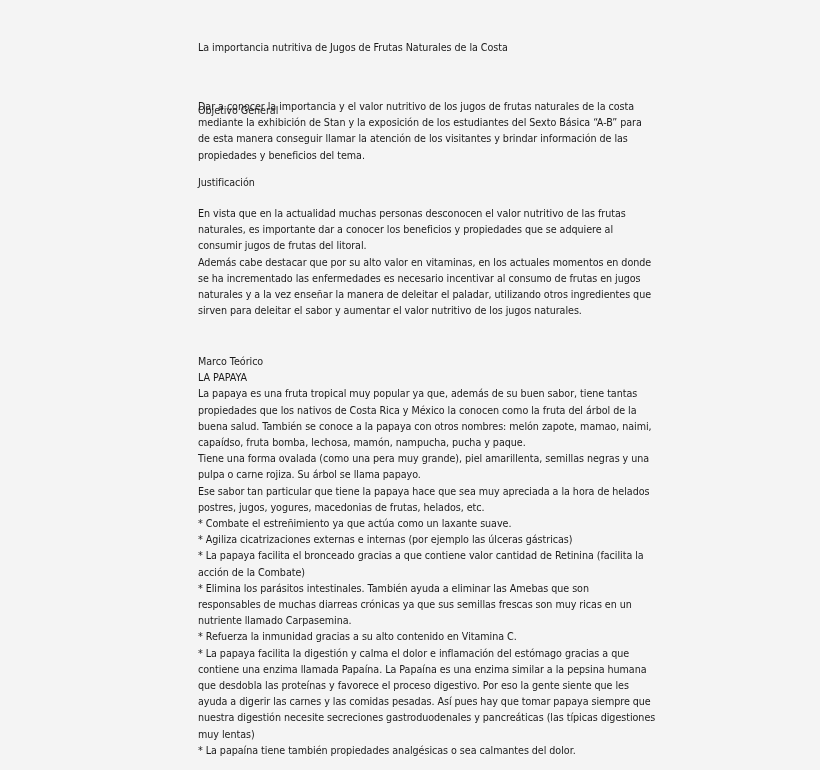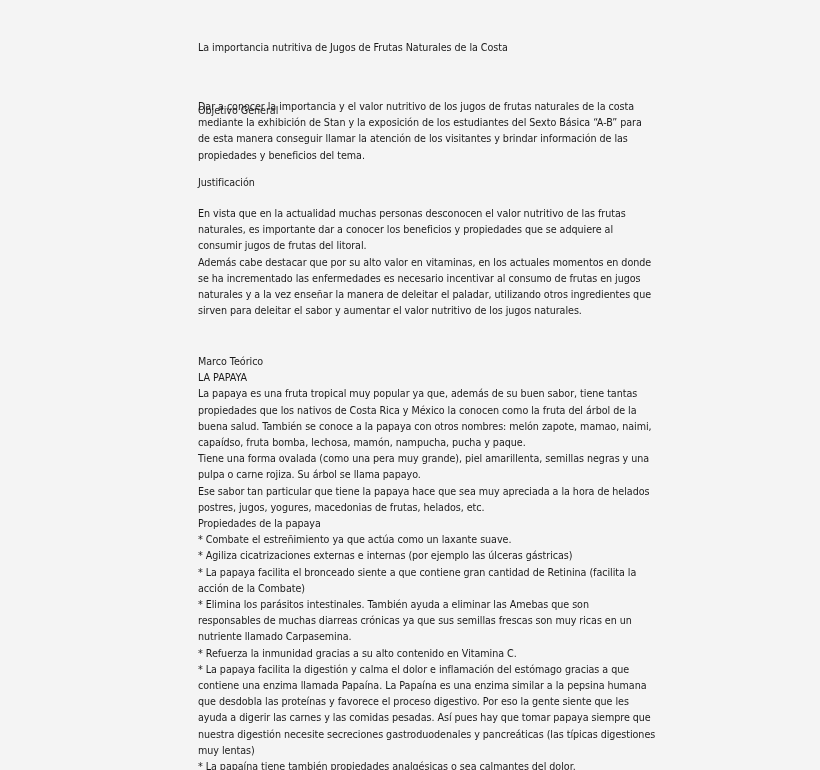--- a/index.html
+++ b/index.html
@@ -67,24 +67,23 @@
     <span class="line">Marco Teórico</span>
     <span class="line">LA PAPAYA</span>
     <span class="line">La papaya es una fruta tropical muy popular ya que, además de su buen sabor, tiene tantas</span>
     <span class="line">propiedades que los nativos de Costa Rica y México la conocen como la fruta del árbol de la</span>
     <span class="line">buena salud. También se conoce a la papaya con otros nombres: melón zapote, mamao, naimi,</span>
     <span class="line">capaídso, fruta bomba, lechosa, mamón, nampucha, pucha y paque.</span>
     <span class="line">Tiene una forma ovalada (como una pera muy grande), piel amarillenta, semillas negras y una</span>
     <span class="line">pulpa o carne rojiza. Su árbol se llama papayo.</span>
     <span class="line">Ese sabor tan particular que tiene la papaya hace que sea muy apreciada a la hora de helados</span>
     <span class="line">postres, jugos, yogures, macedonias de frutas, helados, etc.</span>
-    <span class="line">Propiedades de la papaya</span>
     <span class="line">* Combate el estreñimiento ya que actúa como un laxante suave.</span>
     <span class="line">* Agiliza cicatrizaciones externas e internas (por ejemplo las úlceras gástricas)</span>
-    <span class="line">* La papaya facilita el bronceado siente a que contiene gran cantidad de Retinina (facilita la</span>
+    <span class="line">* La papaya facilita el bronceado gracias a que contiene valor cantidad de Retinina (facilita la</span>
     <span class="line">acción de la Combate)</span>
     <span class="line">* Elimina los parásitos intestinales. También ayuda a eliminar las Amebas que son</span>
     <span class="line">responsables de muchas diarreas crónicas ya que sus semillas frescas son muy ricas en un</span>
     <span class="line">nutriente llamado Carpasemina.</span>
     <span class="line">* Refuerza la inmunidad gracias a su alto contenido en Vitamina C.</span>
     <span class="line">* La papaya facilita la digestión y calma el dolor e inflamación del estómago gracias a que</span>
     <span class="line">contiene una enzima llamada Papaína. La Papaína es una enzima similar a la pepsina humana</span>
     <span class="line">que desdobla las proteínas y favorece el proceso digestivo. Por eso la gente siente que les</span>
     <span class="line">ayuda a digerir las carnes y las comidas pesadas. Así pues hay que tomar papaya siempre que</span>
     <span class="line">nuestra digestión necesite secreciones gastroduodenales y pancreáticas (las típicas digestiones</span>

